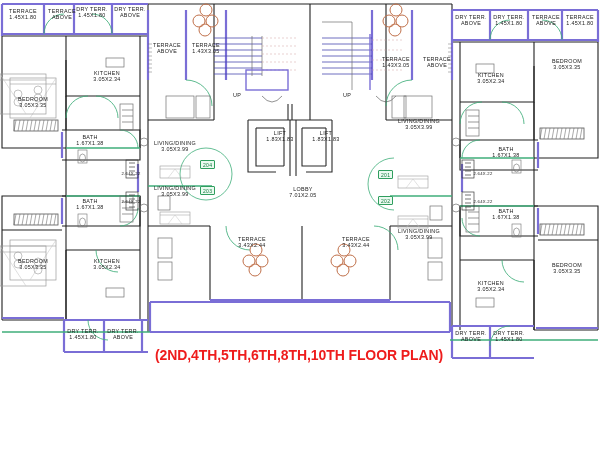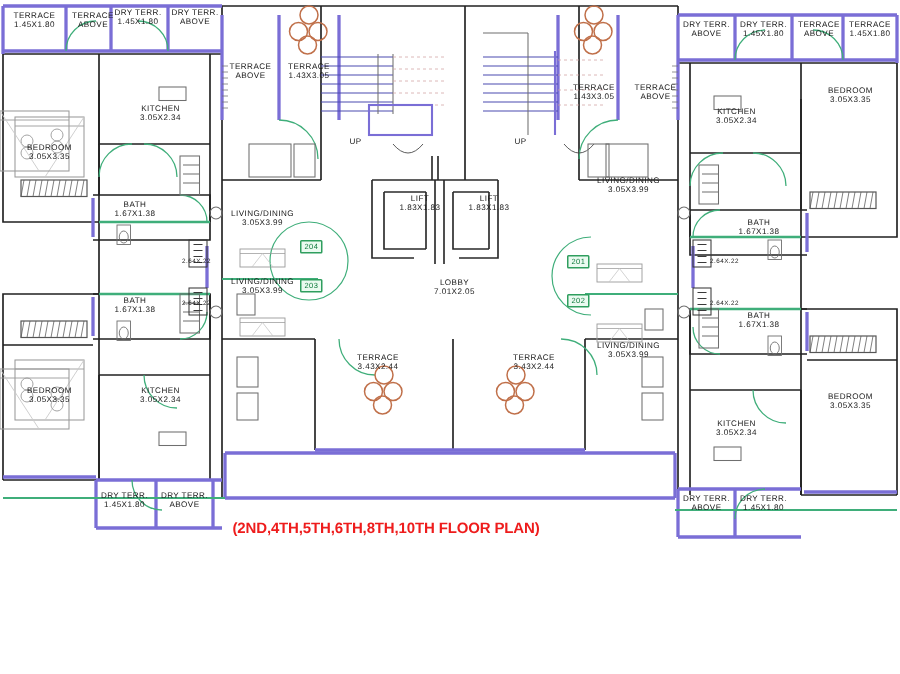--- a/index.html
+++ b/index.html
@@ -5,21 +5,21 @@
   html,body{margin:0;padding:0;background:#ffffff;}
   body{width:600px;height:449px;position:relative;overflow:hidden;
        font-family:"Liberation Sans",sans-serif;color:#000;}
   #plan{position:absolute;left:0;top:0;width:600px;height:449px;}
   .lbl{position:absolute;font-size:5.4px;letter-spacing:.3px;text-align:center;
        line-height:6.4px;color:#1a1a1a;white-space:pre-line;pointer-events:none;}
   .tag{position:absolute;font-size:5px;color:#0e7a3c;border:.7px solid #2f9e5e;
        background:#eafaf0;padding:.5px 2px;border-radius:1px;letter-spacing:.3px;}
   
   #title{position:absolute;left:155px;top:347px;width:252px;
-         font-size:10px;font-weight:bold;color:#ee1c1c;letter-spacing:-.1px;
+         font-size:14px;font-weight:bold;color:#ee1c1c;letter-spacing:-.1px;
          font-family:"Liberation Sans",sans-serif;white-space:nowrap;}
   .tblwrap{position:absolute;left:178px;top:363px;width:228px;height:86px;}
 </style>
 </head>
 <body>
 
 <svg id="plan" viewBox="0 0 600 449">
   <defs>
     <g id="bedset">
       <rect x="0" y="0" width="46" height="40" fill="none" stroke="#9a9a9a" stroke-width=".7"></rect>

